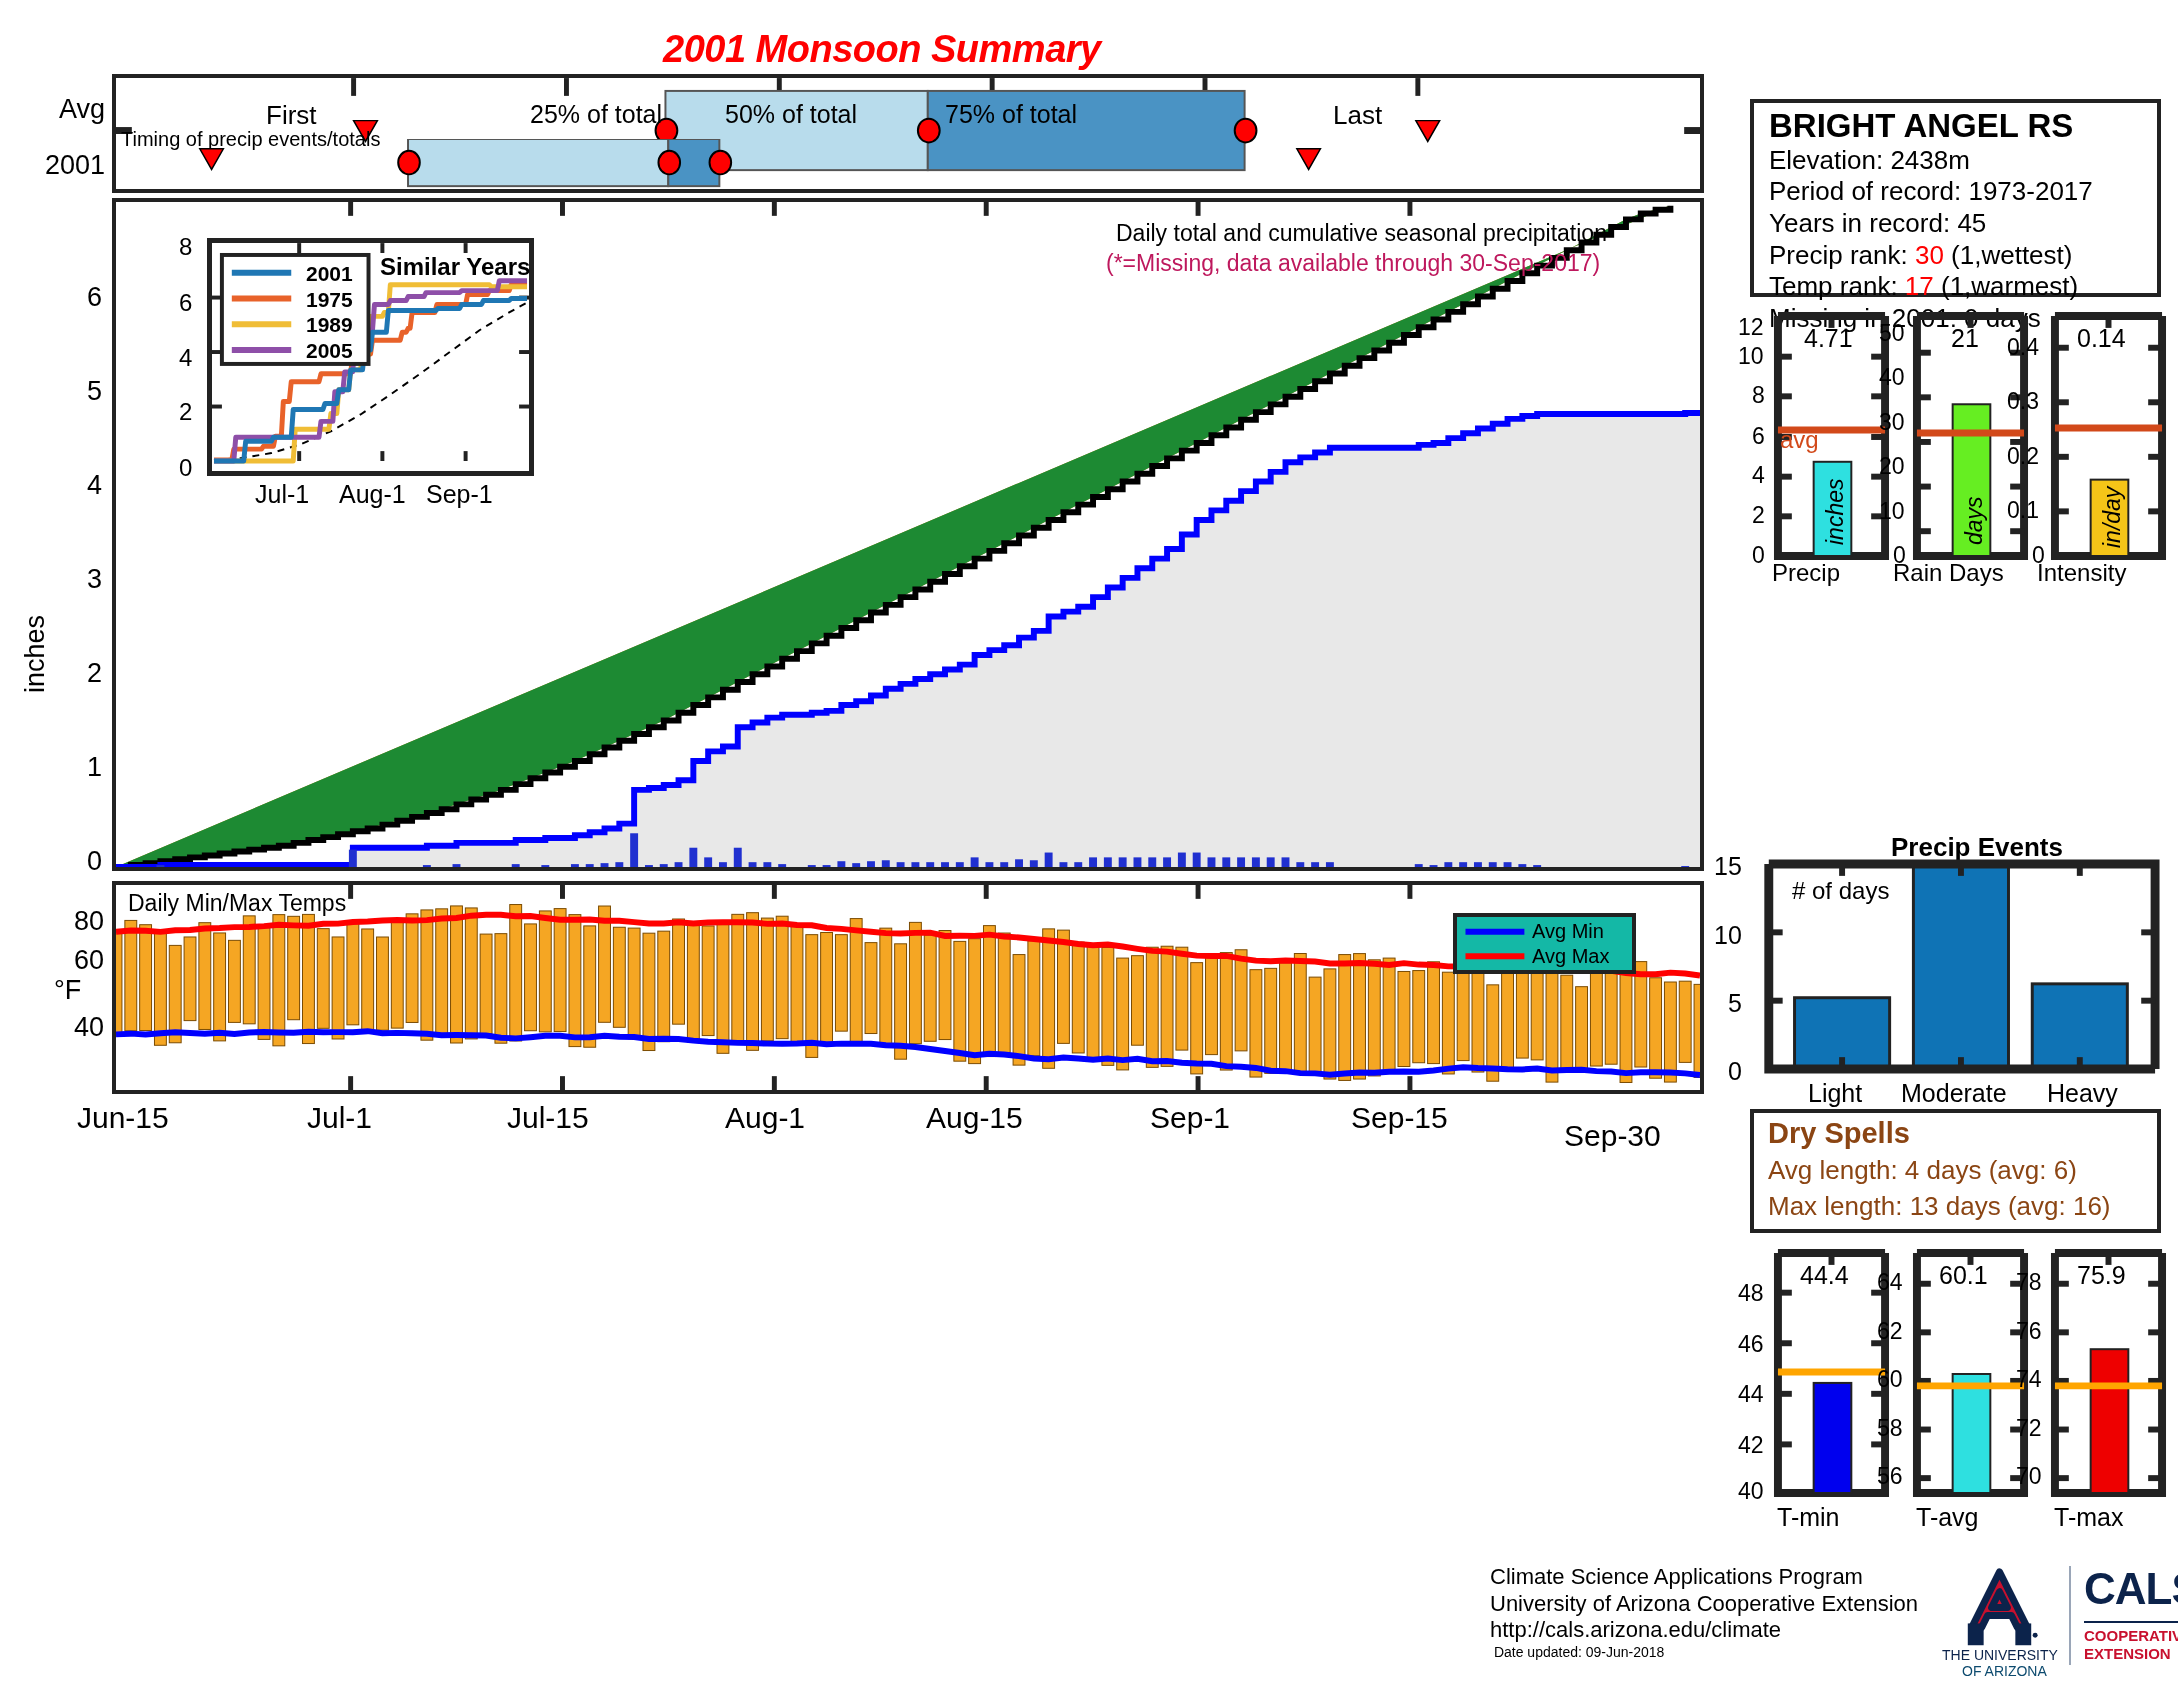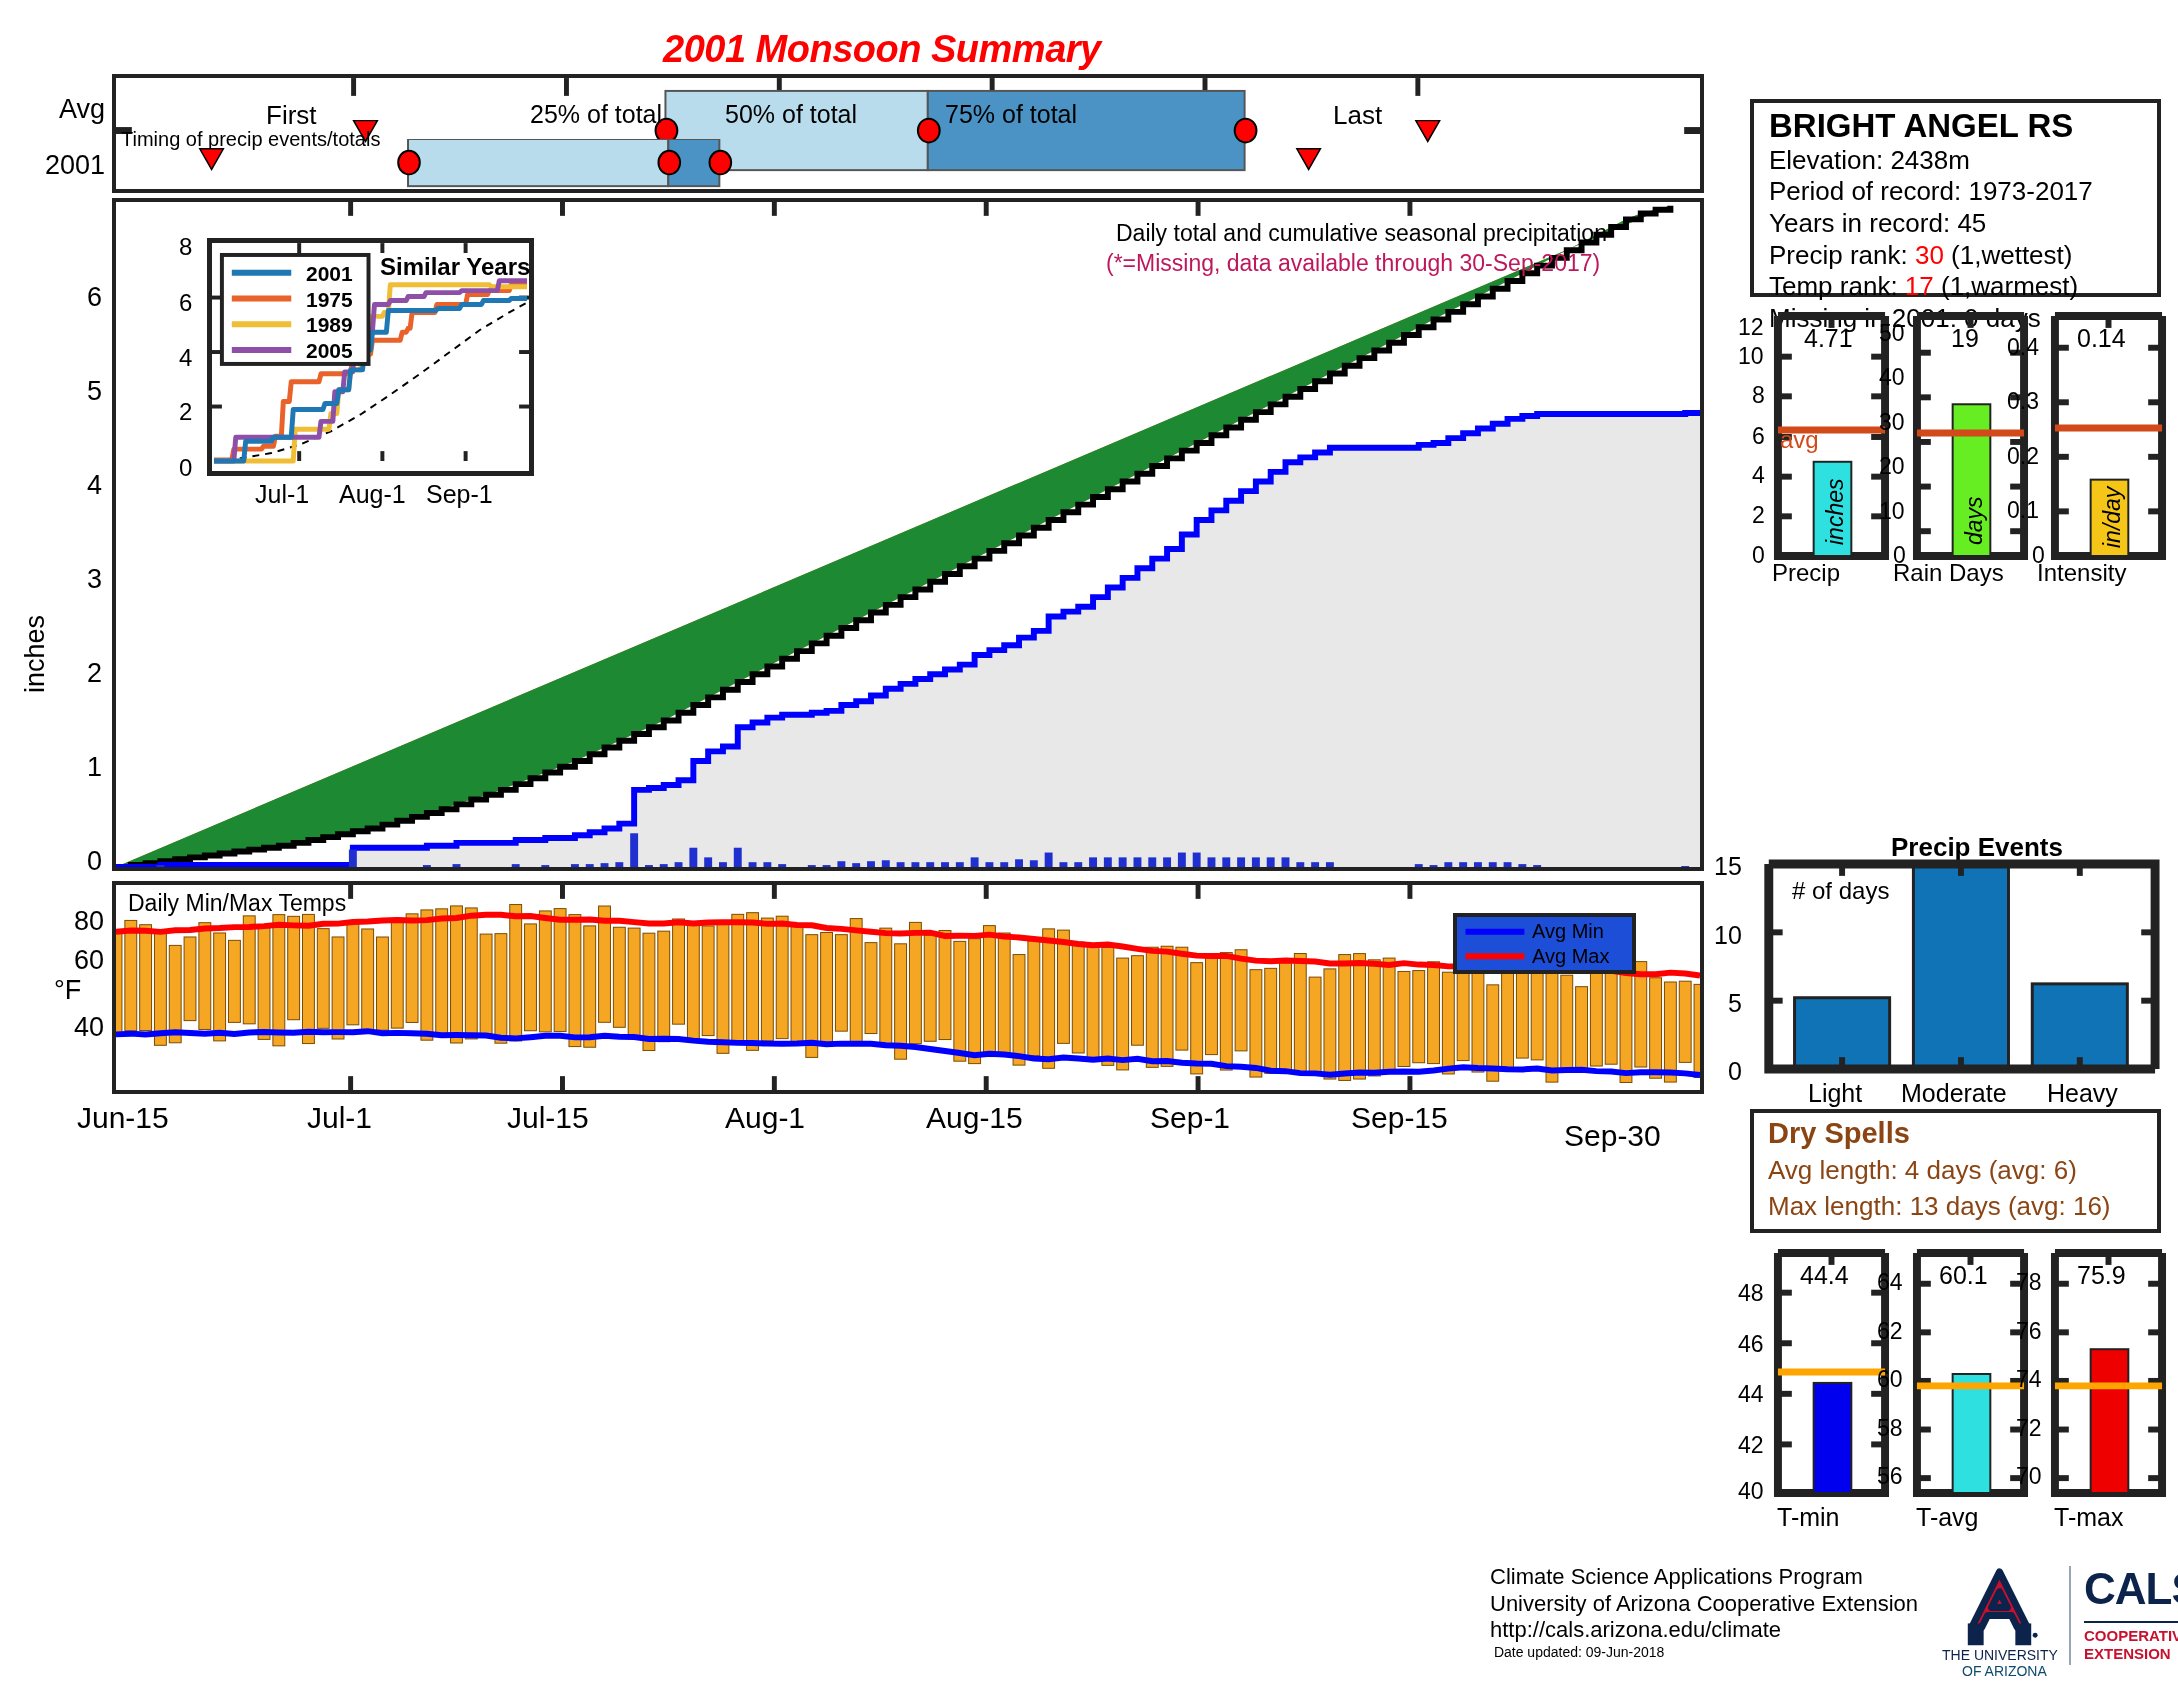--- a/index.html
+++ b/index.html
@@ -351,21 +351,21 @@
       <line x1="237" y1="207" x2="237" y2="193"></line>
         <line x1="451" y1="207" x2="451" y2="193"></line>
       <line x1="665" y1="207" x2="665" y2="193"></line>
         <line x1="879" y1="207" x2="879" y2="193"></line>
       <line x1="1093" y1="207" x2="1093" y2="193"></line>
         <line x1="1307" y1="207" x2="1307" y2="193"></line>
     </g>
   </svg>
   <div class="txt" style="left:12px;top:5px;font-size:23px;">Daily Min/Max Temps</div>
 
-  <div class="abs" style="left:1337px;top:28px;width:183px;height:61px;border:4px solid #222;background:#1d4ed8;box-sizing:border-box;">
+  <div class="abs" style="left:1337px;top:28px;width:183px;height:61px;border:4px solid #222;background:#14b8a6;box-sizing:border-box;">
     <svg width="175" height="53" viewBox="0 0 177 54">
       <line x1="8" y1="15" x2="68" y2="15" stroke="#0000ff" stroke-width="6"></line>
       <line x1="8" y1="40" x2="68" y2="40" stroke="#ff0000" stroke-width="6"></line>
     </svg>
     <div class="txt" style="left:75px;top:3px;font-size:20px;">Avg Min</div>
     <div class="txt" style="left:75px;top:28px;font-size:20px;">Avg Max</div>
   </div>
 </div>
 <div class="txt" style="left:54px;top:975px;font-size:27px;">°F</div>
 <div class="txt" style="left:74px;top:1012px;font-size:27px;">40</div>
@@ -441,21 +441,21 @@
         <line x1="114" y1="86" x2="100" y2="86"></line>
       <line x1="114" y1="131" x2="100" y2="131"></line>
         <line x1="114" y1="176" x2="100" y2="176"></line>
       <line x1="114" y1="221" x2="100" y2="221"></line>
       <line x1="60" y1="4" x2="60" y2="16"></line>
         <line x1="60" y1="246" x2="60" y2="234"></line>
     </g>
     <rect x="42" y="93" width="38" height="153" fill="#66ee22" stroke="#222" stroke-width="2"></rect>
     <line x1="6" y1="122" x2="114" y2="122" stroke="#d2491a" stroke-width="7"></line>
   </svg>
-  <div class="txt" style="left:40px;top:12px;font-size:25px;">19</div>
+  <div class="txt" style="left:40px;top:12px;font-size:25px;">21</div>
   <div class="txt" style="left:50px;top:233px;font-size:23px;font-style:italic;transform:rotate(-90deg);transform-origin:left top;">days</div>
 </div>
 <div class="txt" style="left:1893px;top:542px;font-size:23px;">0</div>
 <div class="txt" style="left:1879px;top:498px;font-size:23px;">10</div>
 <div class="txt" style="left:1879px;top:453px;font-size:23px;">20</div>
 <div class="txt" style="left:1879px;top:409px;font-size:23px;">30</div>
 <div class="txt" style="left:1879px;top:364px;font-size:23px;">40</div>
 <div class="txt" style="left:1879px;top:320px;font-size:23px;">50</div>
 <div class="txt" style="left:1893px;top:559px;font-size:24px;">Rain Days</div>
 

